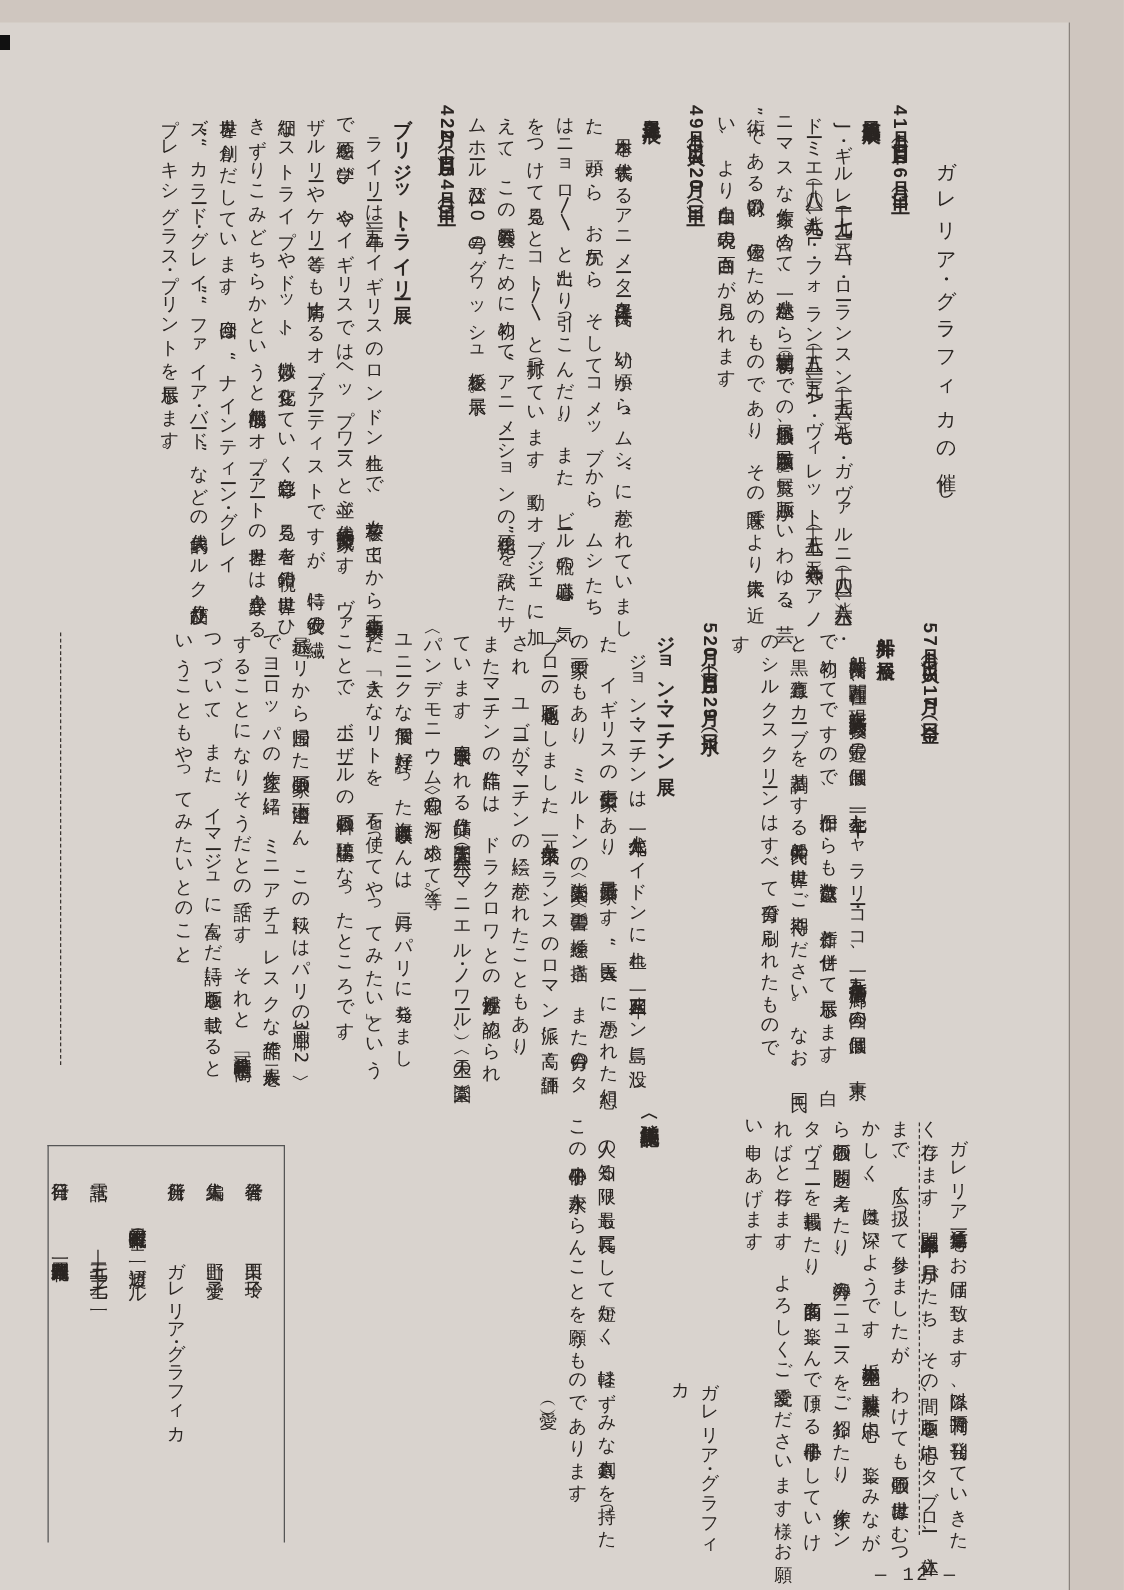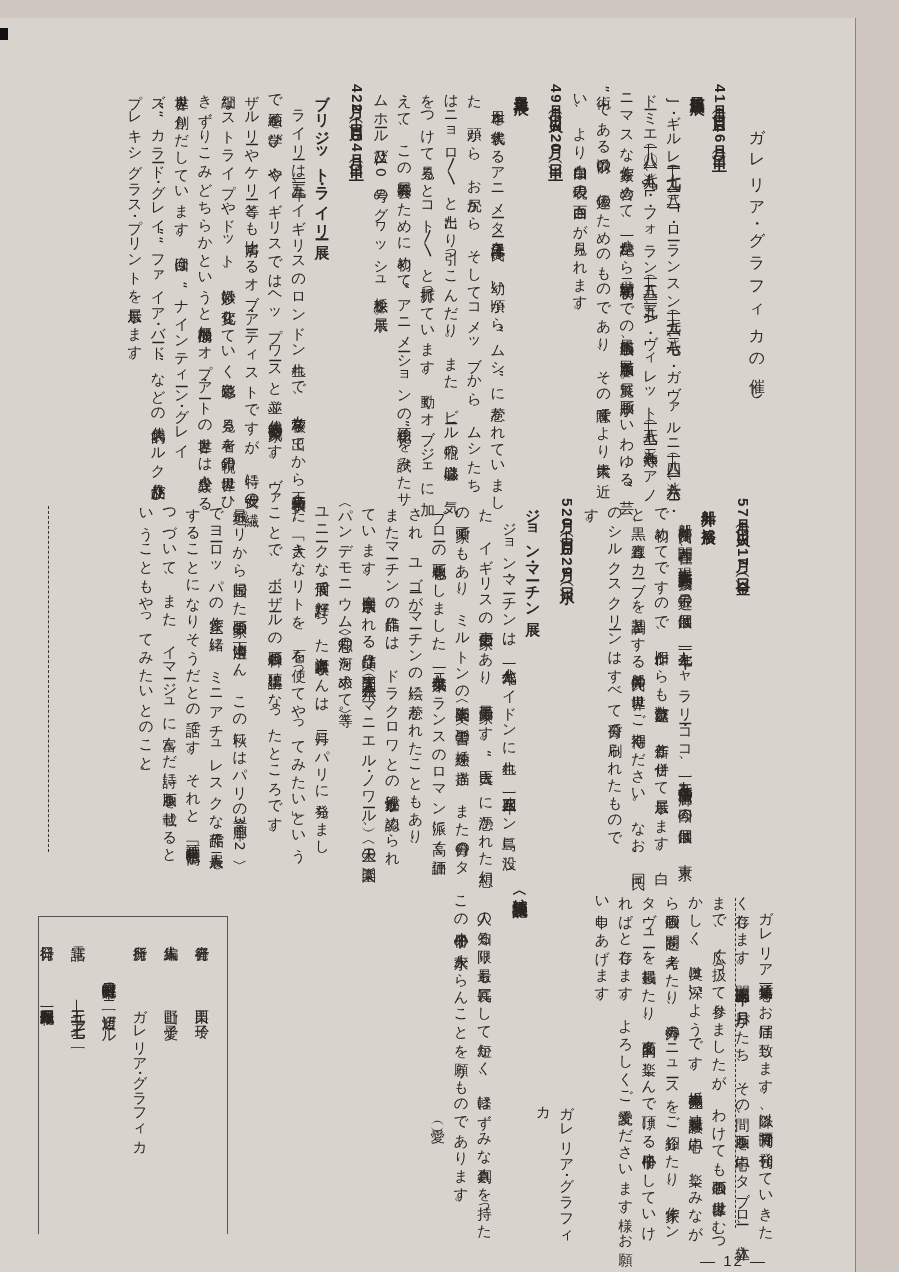--- a/index.html
+++ b/index.html
@@ -32,21 +32,21 @@
   .dash-rule2 { position:absolute; left:735px; top:880px; width:0; height:330px; border-left:1px dashed #3a3430; }
 
   .colophon {
     position:absolute; left:38px; top:898px; width:190px; height:318px;
     border:1px solid #555; border-bottom:none;
     writing-mode:vertical-rl; font-size:14.5px; line-height:31px; padding:18px 10px 0 0; box-sizing:border-box;
   }
   .colophon .row { display:block; }
   .colophon .lbl { display:inline-block; height:64px; }
   .colophon .sub { padding-top:38px; }
-  .pagenum { position:absolute; left:700px; top:1234px; font-family:Liberation Sans, sans-serif; font-size:15px; letter-spacing:2px; }
+  .pagenum { position:absolute; left:700px; top:1234px; font-family:Liberation Mono, monospace; font-size:15px; letter-spacing:2px; }
   .sign { padding-top:210px; }
   .sig-edit { padding-top:230px; }
 </style>
 </head>
 <body>
 
 <div class="page">
   <div class="corner-mark"></div>
 
   <div class="band" id="band1">

